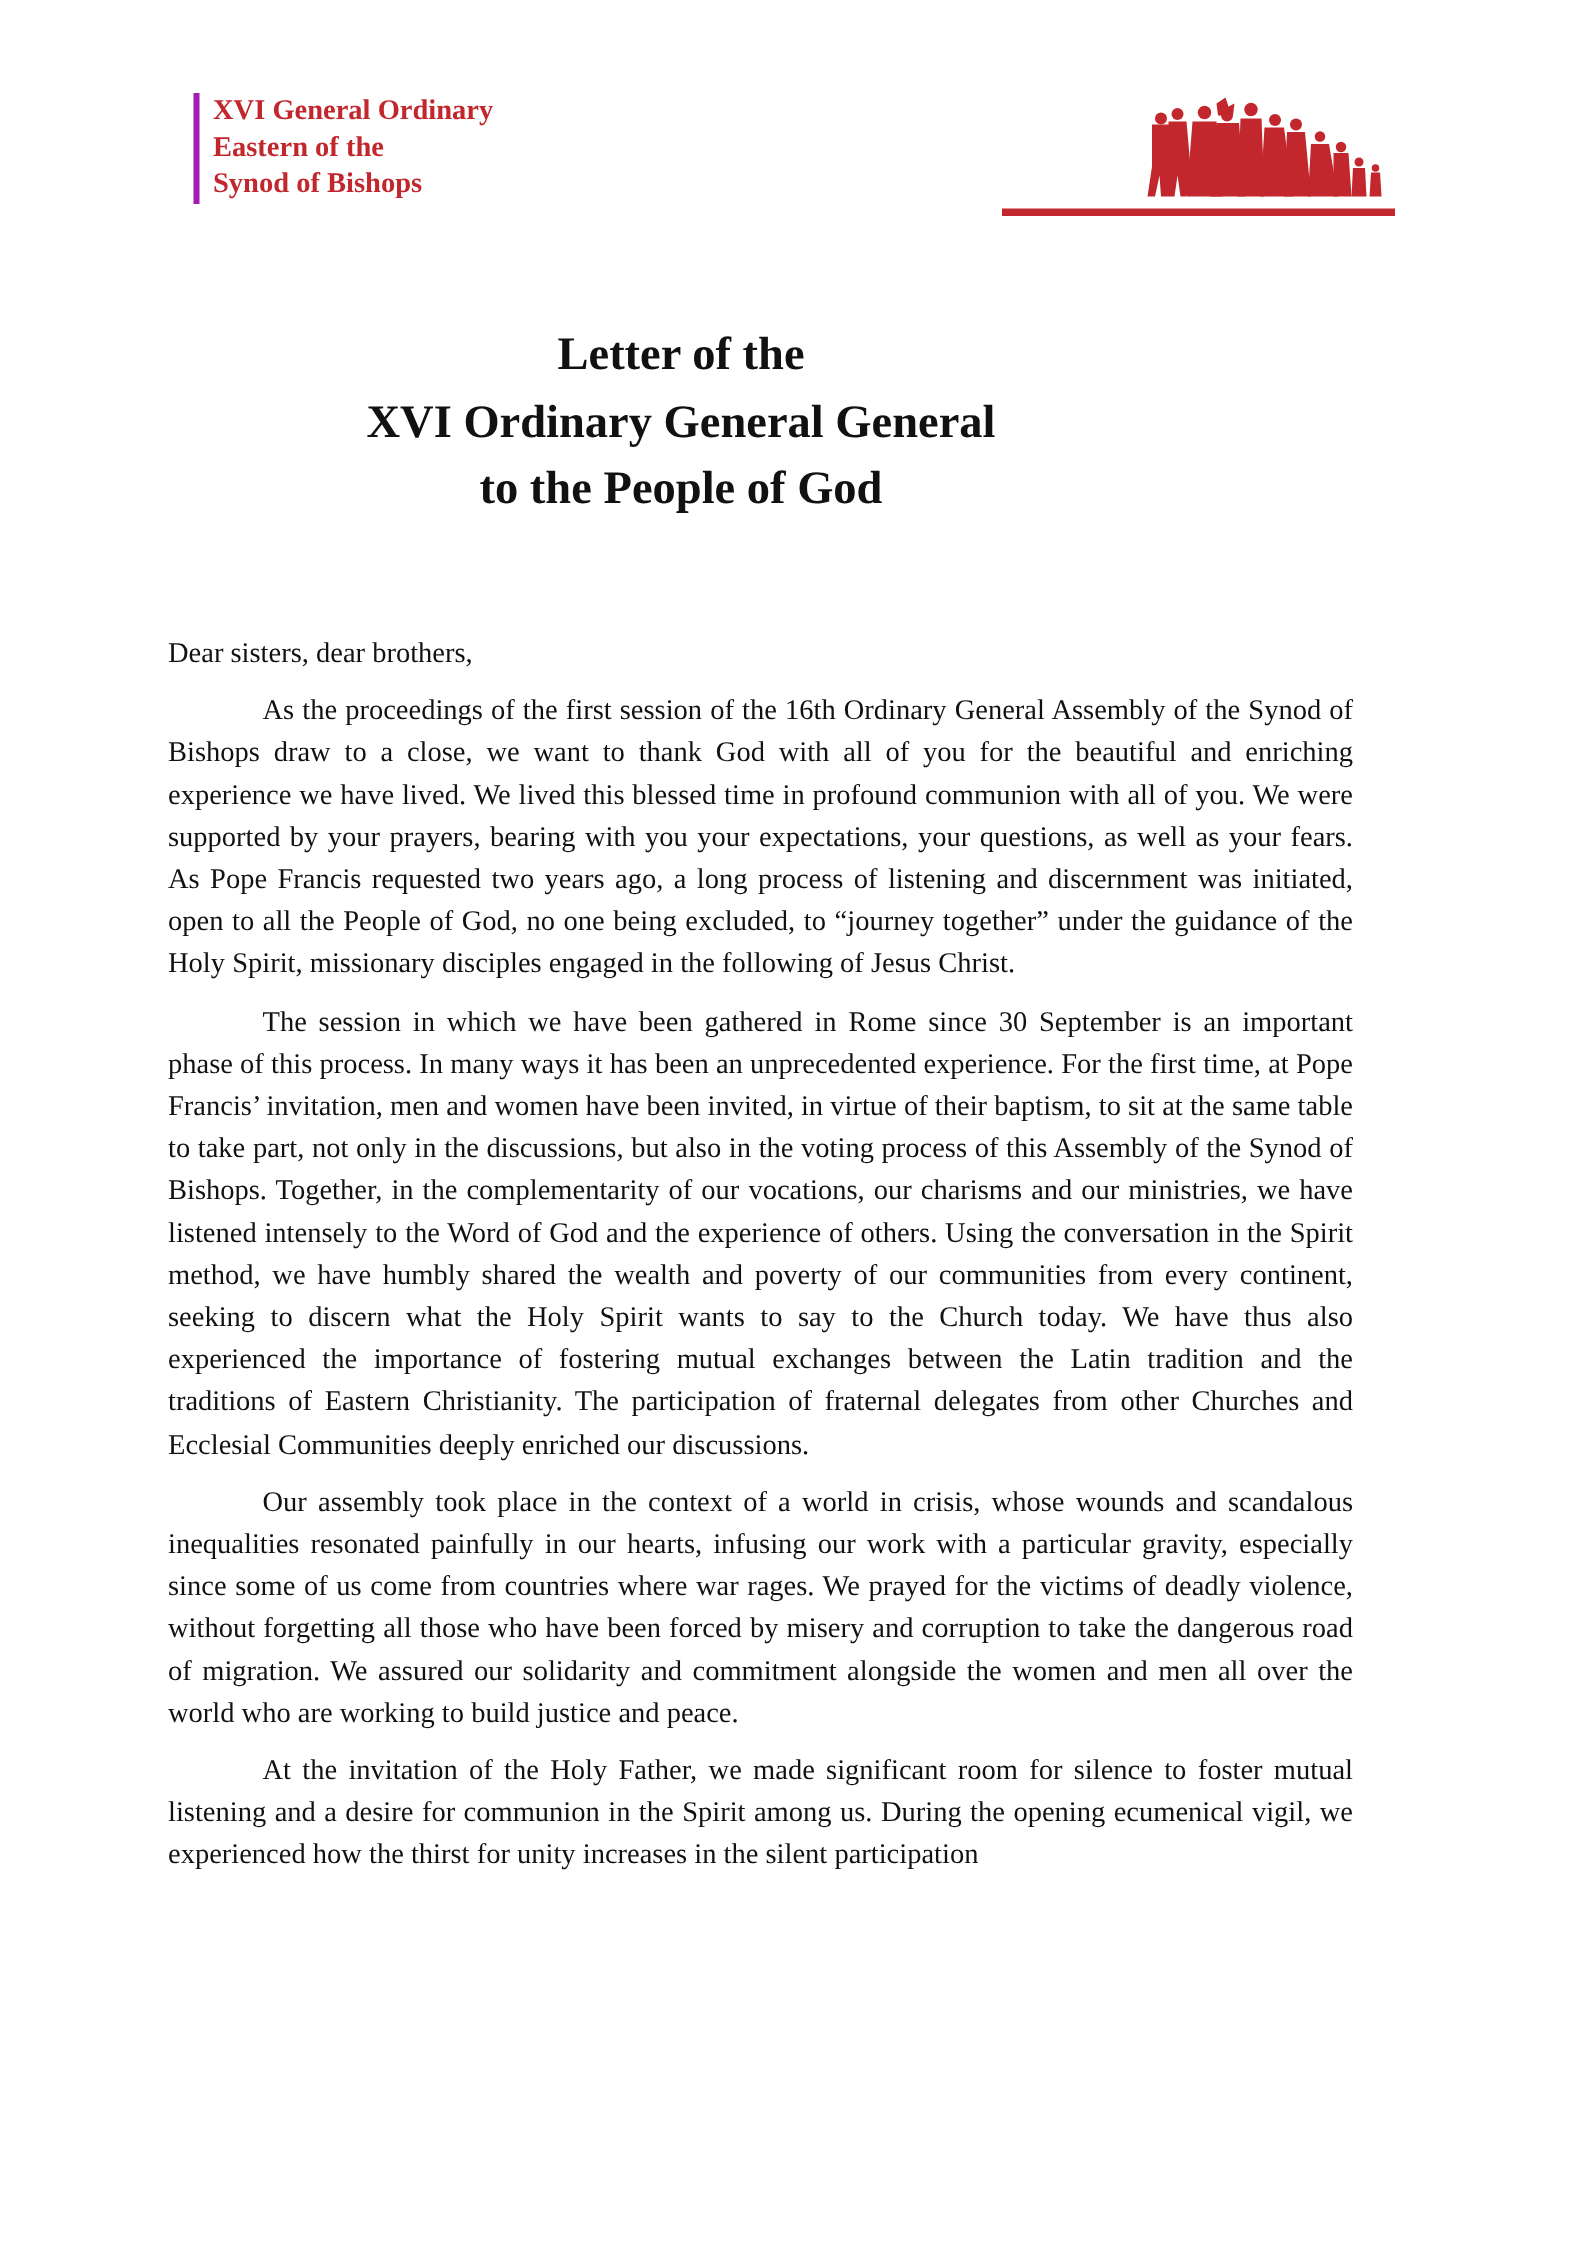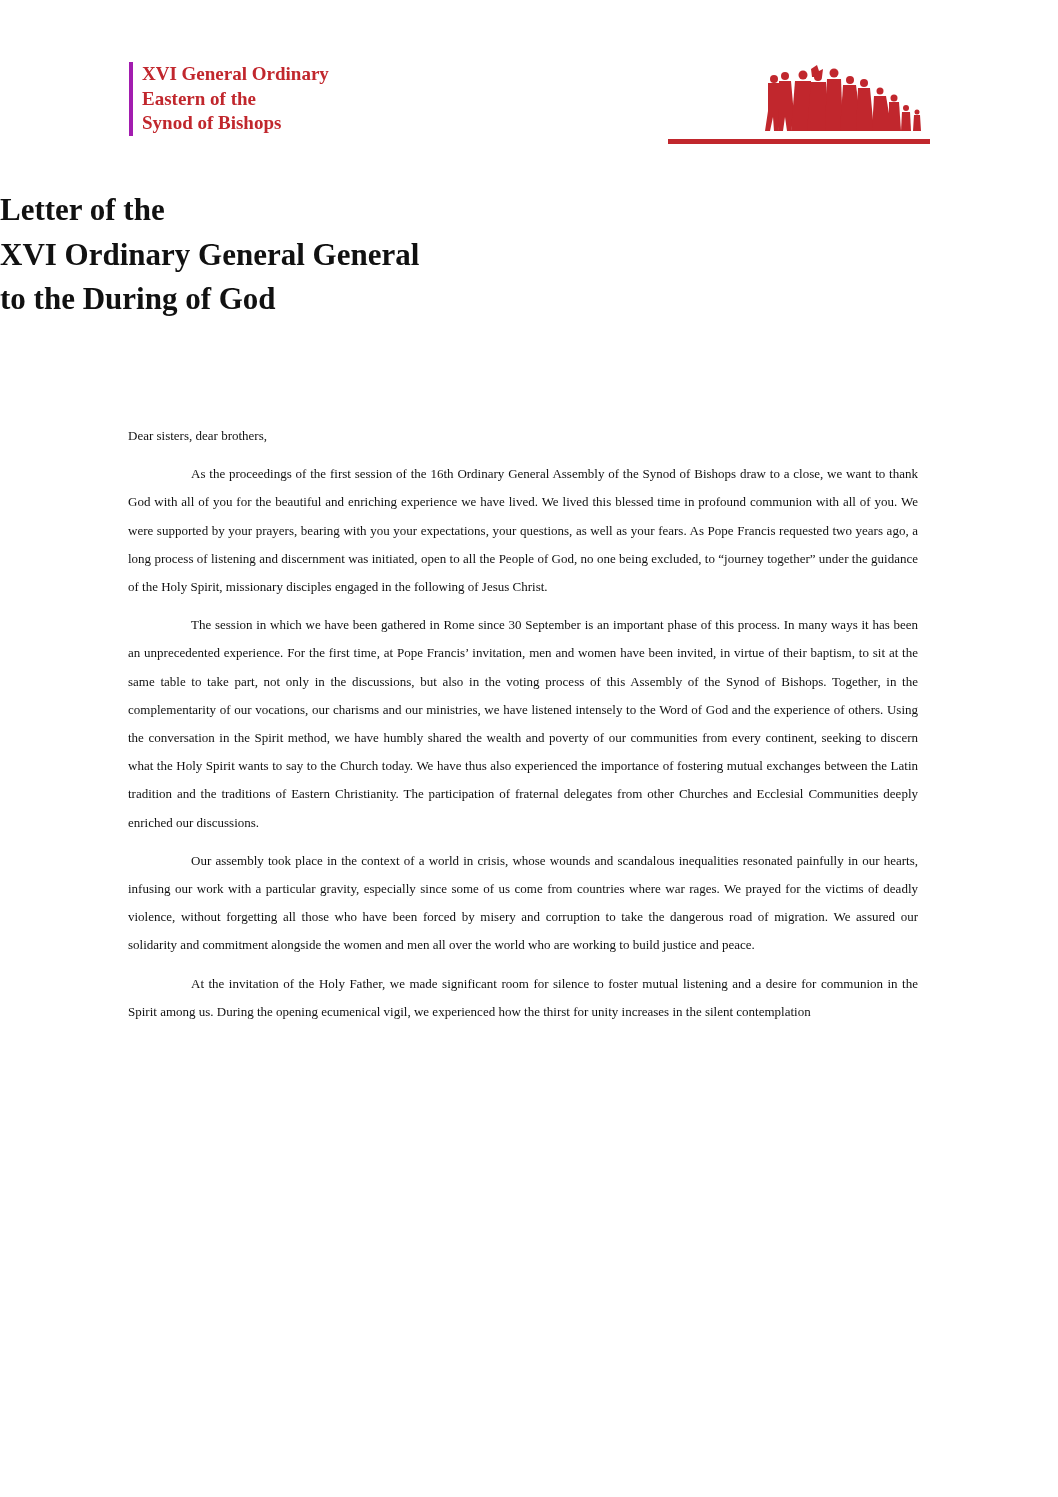--- a/index.html
+++ b/index.html
@@ -2,24 +2,24 @@
 <html><head>
 <meta charset="utf-8">
 <style>
   html, body { margin: 0; padding: 0; background: #ffffff; }
   body { width: 1058px; height: 1497px; position: relative; overflow: hidden;
          font-family: "Liberation Serif", serif; color: #111; }
   .header-block { position: absolute; left: 129px; top: 62px; border-left: 4px solid #a21caf;
                   padding-left: 9px; }
   .header-line { font-weight: bold; color: #c1272d; font-size: 19px; line-height: 24.5px; display: block; }
   .logo { position: absolute; left: 668px; top: 63px; width: 262px; height: 82px; }
-  .title { position: absolute; left: 0; width: 908px; top: 188px; }
+  .title { position: absolute; left: 0; width: 908px; top: 214px; text-align: center; }
   .title-line { display: block; font-weight: bold; font-size: 31px; line-height: 44.5px; color: #111; }
-  .body-text { position: absolute; left: 128px; width: 790px; top: 422px;
-               font-size: 13px; line-height: 28.2px; text-align: justify; }
+  .body-text { position: absolute; left: 112px; width: 790px; top: 422px;
+               font-size: 19px; line-height: 28.2px; text-align: justify; }
   .salutation { margin: 0 0 10px 0; }
   .para { margin: 0 0 10px 0; text-indent: 63px; font-family: Liberation Serif, serif; }
 </style>
 </head>
 <body>
 
 <div class="header-block">
   <span class="header-line">XVI General Ordinary</span>
   <span class="header-line">Eastern of the</span>
   <span class="header-line">Synod of Bishops</span>
@@ -51,22 +51,22 @@
       <path d="M234 49 h8 l1 19 h-10 z"></path>
     <circle cx="249" cy="49" r="2.5"></circle>
       <path d="M246 52 h6 l1 16 h-8 z"></path>
   </g>
   <rect x="0" y="76" width="262" height="5" fill="#c1272d"></rect>
 </svg>
 
 <div class="title">
   <span class="title-line">Letter of the</span>
   <span class="title-line">XVI Ordinary General General</span>
-  <span class="title-line">to the During of God</span>
+  <span class="title-line">to the People of God</span>
 </div>
 
 <div class="body-text">
   <p class="salutation">Dear sisters, dear brothers,</p>
   <p class="para">As the proceedings of the first session of the 16th Ordinary General Assembly of the Synod of Bishops draw to a close, we want to thank God with all of you for the beautiful and enriching experience we have lived. We lived this blessed time in profound communion with all of you. We were supported by your prayers, bearing with you your expectations, your questions, as well as your fears. As Pope Francis requested two years ago, a long process of listening and discernment was initiated, open to all the People of God, no one being excluded, to “journey together” under the guidance of the Holy Spirit, missionary disciples engaged in the following of Jesus Christ.</p>
   <p class="para">The session in which we have been gathered in Rome since 30 September is an important phase of this process. In many ways it has been an unprecedented experience. For the first time, at Pope Francis’ invitation, men and women have been invited, in virtue of their baptism, to sit at the same table to take part, not only in the discussions, but also in the voting process of this Assembly of the Synod of Bishops. Together, in the complementarity of our vocations, our charisms and our ministries, we have listened intensely to the Word of God and the experience of others. Using the conversation in the Spirit method, we have humbly shared the wealth and poverty of our communities from every continent, seeking to discern what the Holy Spirit wants to say to the Church today. We have thus also experienced the importance of fostering mutual exchanges between the Latin tradition and the traditions of Eastern Christianity. The participation of fraternal delegates from other Churches and Ecclesial Communities deeply enriched our discussions.</p>
   <p class="para">Our assembly took place in the context of a world in crisis, whose wounds and scandalous inequalities resonated painfully in our hearts, infusing our work with a particular gravity, especially since some of us come from countries where war rages. We prayed for the victims of deadly violence, without forgetting all those who have been forced by misery and corruption to take the dangerous road of migration. We assured our solidarity and commitment alongside the women and men all over the world who are working to build justice and peace.</p>
-  <p class="para">At the invitation of the Holy Father, we made significant room for silence to foster mutual listening and a desire for communion in the Spirit among us. During the opening ecumenical vigil, we experienced how the thirst for unity increases in the silent contemplation</p>
+  <p class="para">At the invitation of the Holy Father, we made significant room for silence to foster mutual listening and a desire for communion in the Spirit among us. During the opening ecumenical vigil, we experienced how the thirst for unity increases in the silent participation</p>
 </div>
 
 </body></html>

